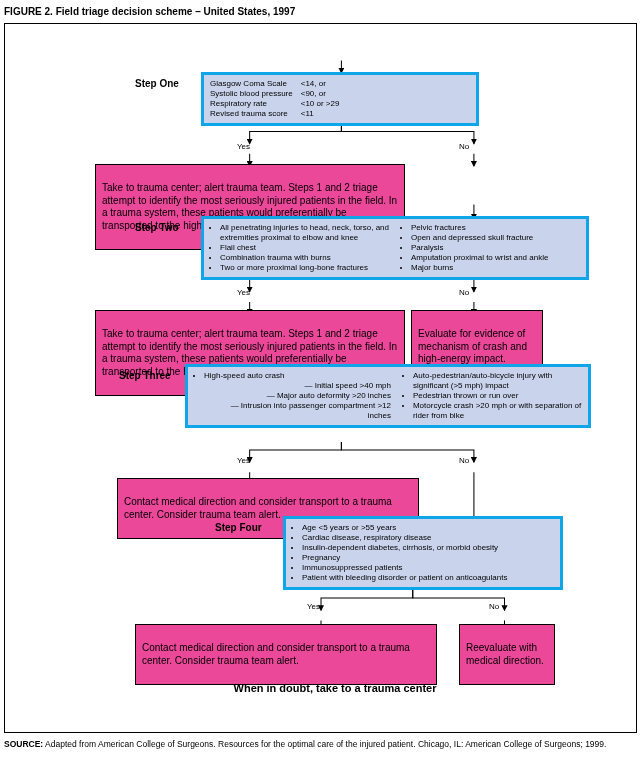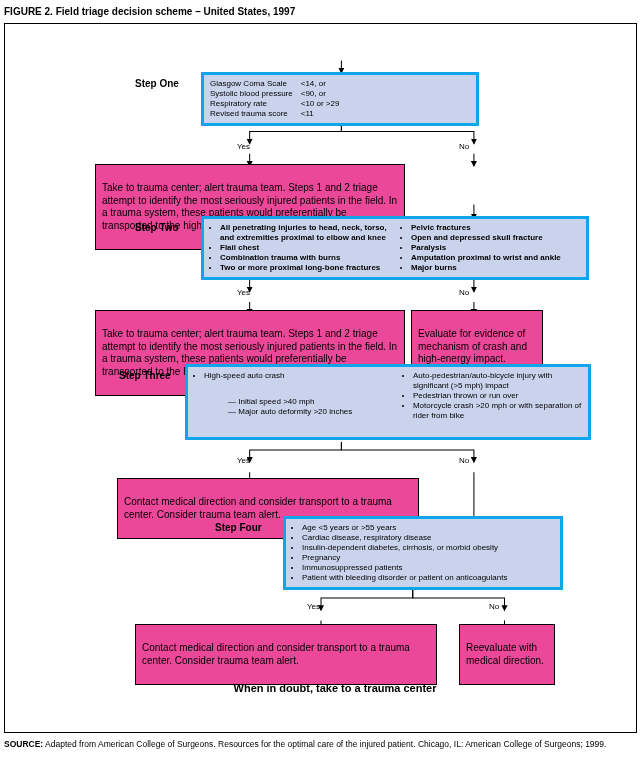--- a/index.html
+++ b/index.html
@@ -70,21 +70,21 @@
     font-weight: bold;
     font-size: 11px;
     text-align: center;
   }
   table.vitals { border-collapse: collapse; }
   table.vitals td { padding: 0 8px 0 0; font-size: 8px; }
   .bullets { margin:0; padding-left: 10px; }
   .bullets li { margin: 0; }
   .cols { display: flex; gap: 12px; }
   .col { flex: 1; }
-  .sub { margin:16px; padding-left: 18px; list-style: none; }
+  .sub { margin:0; padding-left: 18px; list-style: none; text-align: right; }
   .sub li::before { content: "— "; }
   svg.arrows {
     position: absolute;
     left: 0; top: 0;
     width: 100%; height: 100%;
     pointer-events: none;
   }
 </style>
 </head>
 <body>
@@ -144,21 +144,21 @@
             <td>&lt;11</td>
           </tr>
     </tbody>
       </table>
   </div>
   <div class="yn-label" style="left:232px; top:118px;">Yes</div>
   <div class="yn-label" style="left:454px; top:118px;">No</div>
   <div class="plain-box" style="left:90px; top:140px; width:296px;">Take to trauma center; alert trauma team. Steps 1 and 2 triage attempt to identify the most seriously injured patients in the field. In a trauma system, these patients would preferentially be transported to the highest level of care within the system.</div>
 
   <div class="step-label" style="left:130px; top:198px;">Step Two</div>
-  <div class="crit-box" style="left:196px; top:192px; width:370px;font-weight:bold;">
+  <div class="crit-box" style="left:196px; top:192px; width:370px;">
     <div class="cols">
       <div class="col">
         <ul class="bullets">
           <li>All penetrating injuries to head, neck, torso, and extremities proximal to elbow and knee</li>
           <li>Flail chest</li>
           <li>Combination trauma with burns</li>
           <li>Two or more proximal long-bone fractures</li>
         </ul>
       </div>
       <div class="col">
@@ -180,20 +180,21 @@
   <div class="step-label" style="left:114px; top:346px;">Step Three</div>
   <div class="crit-box" style="left:180px; top:340px; width:388px;">
     <div class="cols">
       <div class="col" style="flex:1.1">
         <ul class="bullets">
           <li>High-speed auto crash</li>
         </ul>
         <ul class="sub">
           <li>Initial speed &gt;40 mph</li>
           <li>Major auto deformity &gt;20 inches</li>
+          <li>Intrusion into passenger compartment &gt;12 inches</li>
         </ul>
       </div>
       <div class="col">
         <ul class="bullets">
           <li>Auto-pedestrian/auto-bicycle injury with significant (&gt;5 mph) impact</li>
           <li>Pedestrian thrown or run over</li>
           <li>Motorcycle crash &gt;20 mph or with separation of rider from bike</li>
         </ul>
       </div>
     </div>

